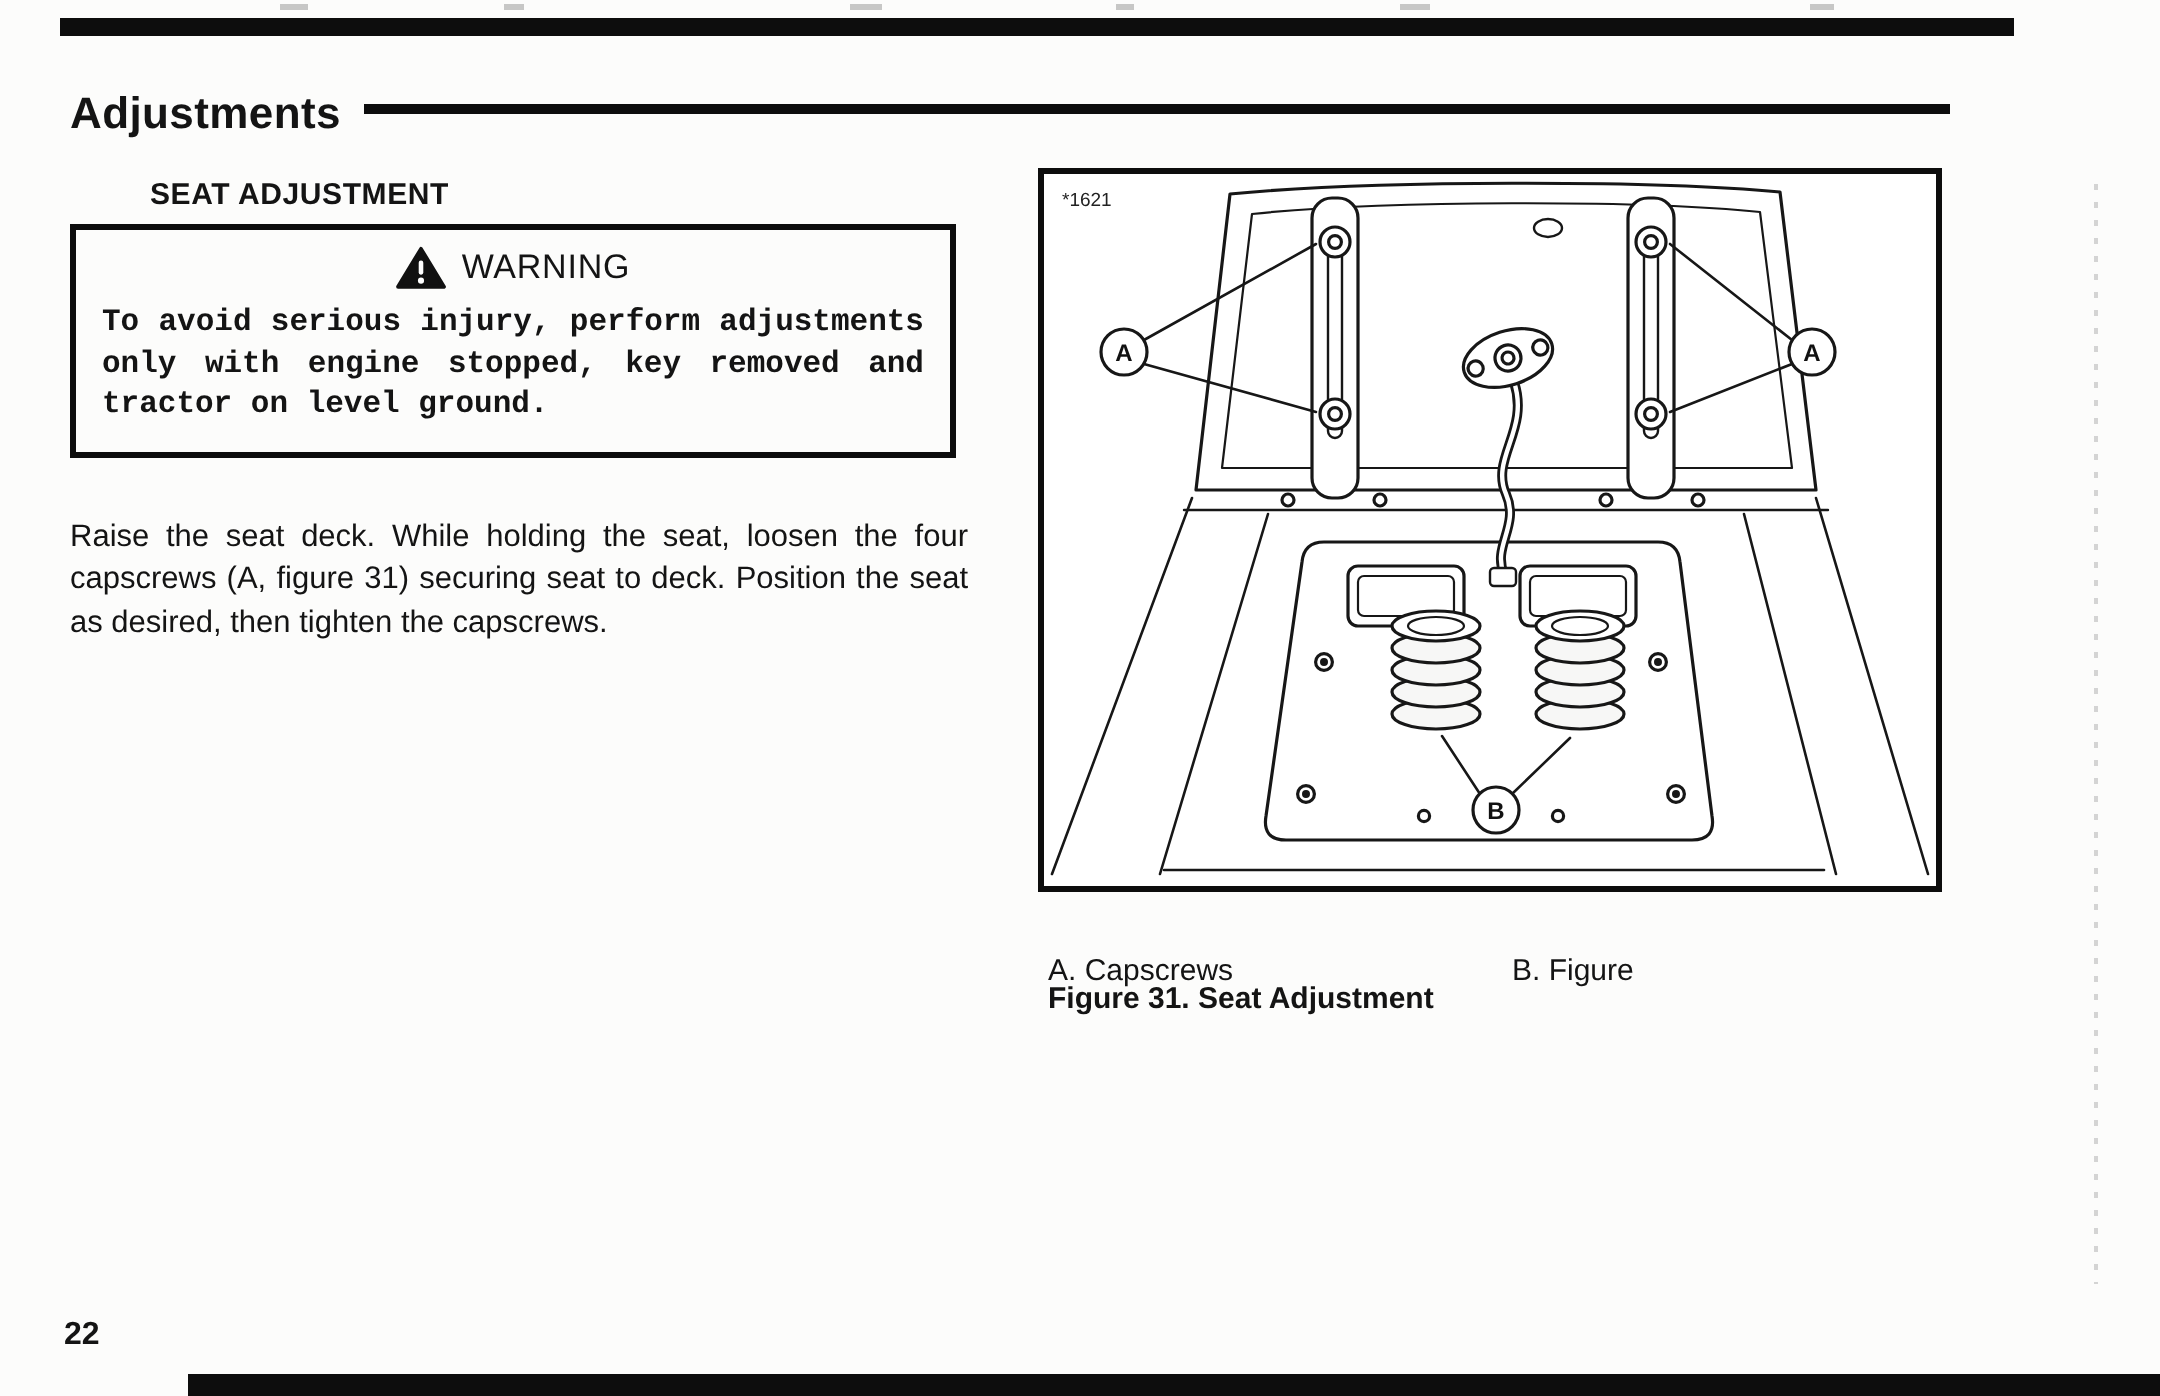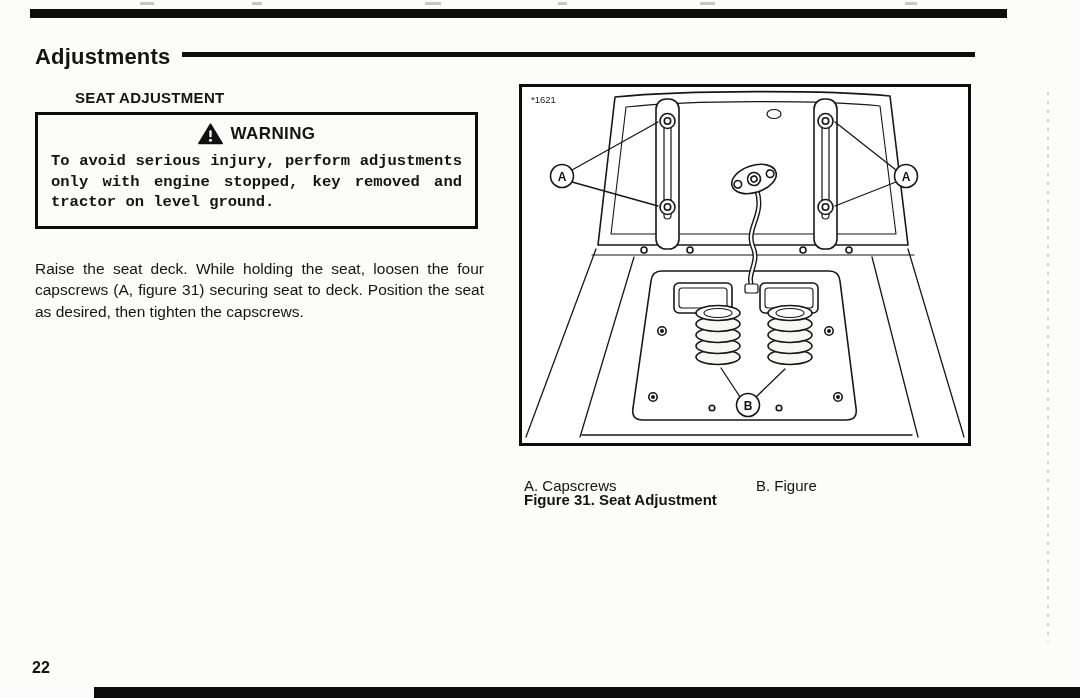--- a/index.html
+++ b/index.html
@@ -34,21 +34,21 @@
     font-size:15px; font-weight:bold; letter-spacing:.3px;margin-left:36px;
   }
 
   .warning-box {
     position:absolute; left:35px; top:112px; width:443px;
     border:3px solid #0d0d0d; background:#fcfcfb;
     padding:8px 13px 13px 13px;
   }
   .warning-header {
     display:flex; justify-content:center; align-items:center; gap:8px;
-    font-size:17px; font-weight:bold; letter-spacing:.4px; margin-bottom:6px;
+    font-size:17px; font-weight:normal; letter-spacing:.4px; margin-bottom:6px;
   }
   .warning-icon { width:25px; height:22px; display:block; }
   .warning-text {
     font-size:15.5px; font-weight:bold; line-height:1.33; text-align:justify;font-family:Liberation Mono, monospace;
   }
 
   .body-copy { position:absolute; left:35px; top:258px; width:449px; }
   .body-copy p { font-size:15.5px; line-height:1.38; text-align:justify; }
   .body-copy p + p { margin-top:17px; }
 

